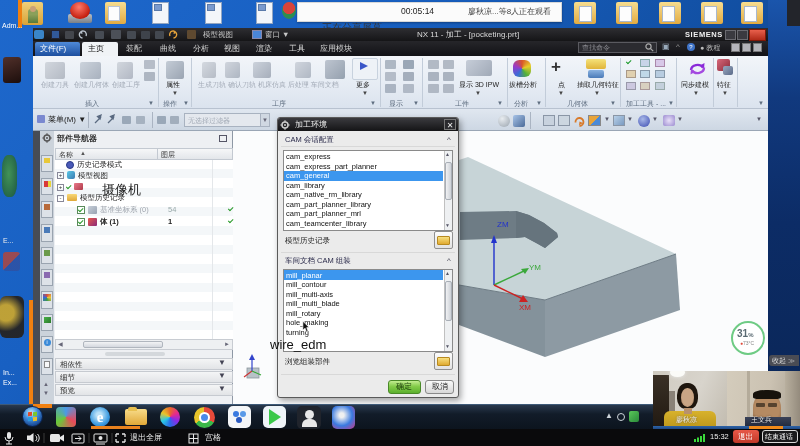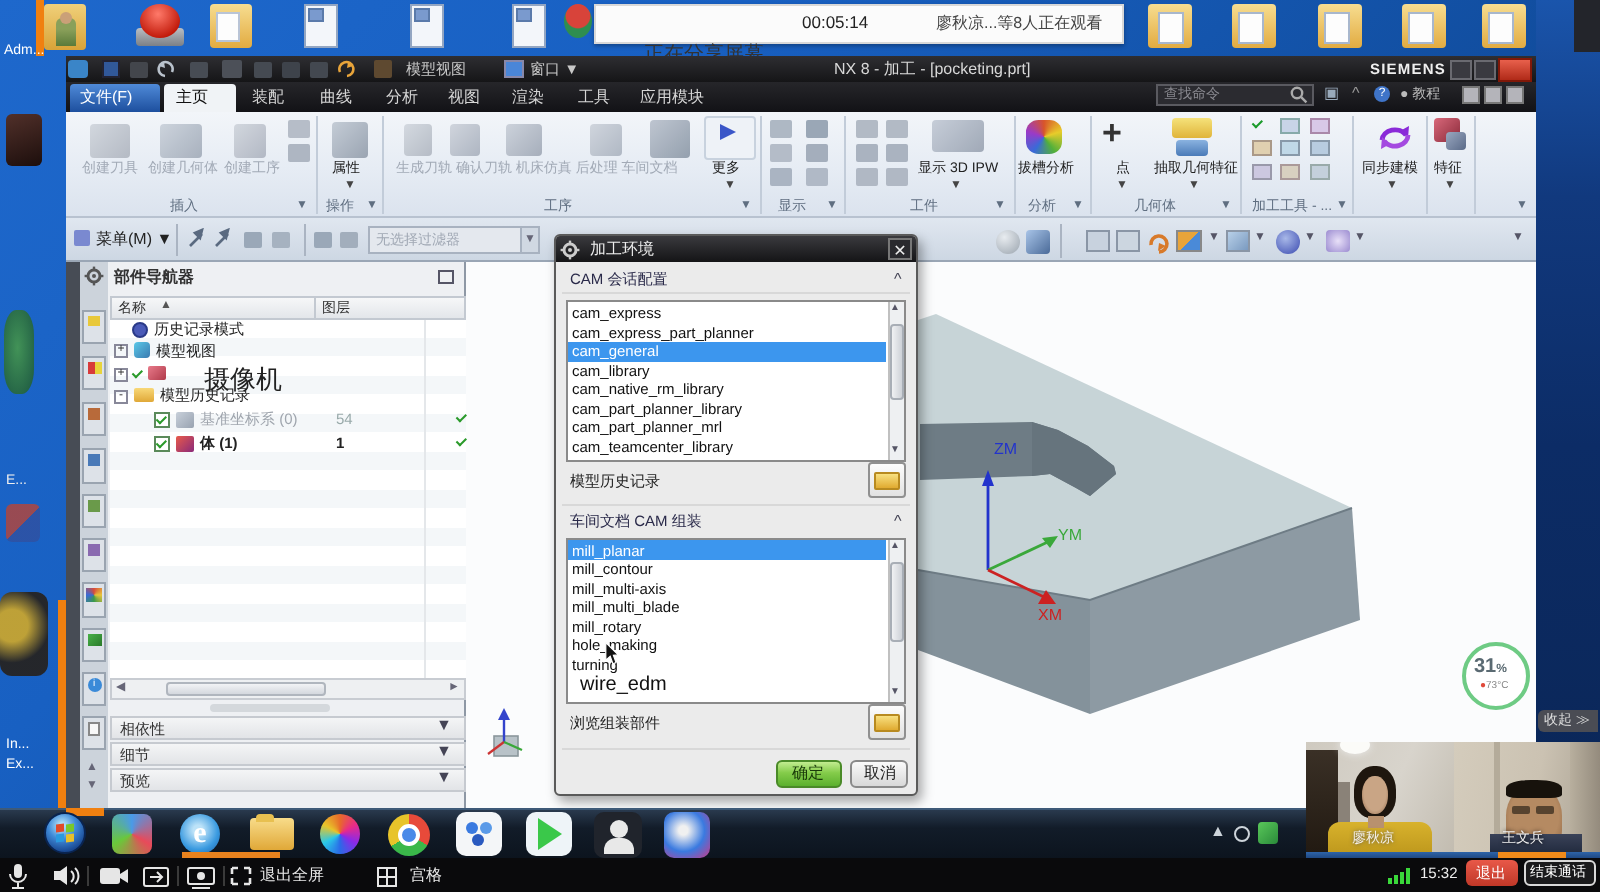--- a/index.html
+++ b/index.html
@@ -61,21 +61,21 @@
 
 <div class="a" style="left:282px;top:2px;width:14px;height:17px;border-radius:50%;background:radial-gradient(circle at 50% 35%,#d8433a 45%,#2e8e4f 50%)"></div>
 <div class="a" style="left:297px;top:2px;width:265px;height:20px;background:#fbfbfb;border:1px solid #d8d8d8;box-shadow:0 1px 2px rgba(0,0,0,.3)"></div>
 <div class="a tx" style="left:322px;top:23px;font-size:10px;color:#333">正在分享屏幕</div>
 <div class="a tx" style="left:401px;top:7px;font-size:8.5px;color:#222">00:05:14</div>
 <div class="a tx" style="left:468px;top:8px;font-size:8px;color:#444">廖秋凉...等8人正在观看</div>
 
 <div class="a" style="left:33px;top:28px;width:735px;height:376px;background:#e8eef6"></div>
 
 <div class="a" style="left:33px;top:28px;width:735px;height:13px;background:linear-gradient(180deg,#2e2e32,#151517)"></div>
-<div class="a tx" style="left:417px;top:31px;font-size:8px;color:#d8d8d8">NX 8 - 加工 - [pocketing.prt]</div>
+<div class="a tx" style="left:417px;top:31px;font-size:8px;color:#d8d8d8">NX 11 - 加工 - [pocketing.prt]</div>
 <div class="a tx" style="left:685px;top:31px;font-size:7.5px;font-weight:bold;letter-spacing:0.6px;color:#efefef">SIEMENS</div>
 <div class="a" style="left:725px;top:30px;width:11px;height:10px;background:#3a3a40;border:1px solid #6a6a70"></div>
 <div class="a" style="left:737px;top:30px;width:11px;height:10px;background:#3a3a40;border:1px solid #6a6a70"></div>
 <div class="a" style="left:749px;top:29px;width:17px;height:12px;background:linear-gradient(180deg,#e8604c,#b02a18);border:1px solid #801808"></div>
 <div id="qat">
 <div class="a" style="left:34px;top:30px;width:10px;height:9px;background:#3a85c8;border-radius:2px"></div>
 <div class="a" style="left:51px;top:30px;width:9px;height:9px;background:#31589a;border:1px solid #223"></div>
 <div class="a" style="left:65px;top:31px;width:9px;height:8px;background:#43464c;border-radius:1px"></div>
 <svg class="a" style="left:78px;top:30px" width="10" height="9">
       <path d="M8,6 A3.5,3.5 0 1 0 4.5,8" fill="none" stroke="#b9c2cc" stroke-width="1.3"></path>
@@ -476,21 +476,21 @@
 
 <div class="a" style="left:283px;top:269px;width:170px;height:83px;background:#fff;border:1px solid #8a8a8a"></div>
 <div class="a" style="left:284px;top:270px;width:159px;height:10px;background:#3c96ee"></div>
 <div class="a tx" style="left:286px;top:271.5px;font-size:7.5px;color:#fff">mill_planar</div>
 <div class="a tx" style="left:286px;top:281px;font-size:7.5px;color:#111">mill_contour</div>
 <div class="a tx" style="left:286px;top:290.5px;font-size:7.5px;color:#111">mill_multi-axis</div>
 <div class="a tx" style="left:286px;top:300px;font-size:7.5px;color:#111">mill_multi_blade</div>
 <div class="a tx" style="left:286px;top:309.5px;font-size:7.5px;color:#111">mill_rotary</div>
 <div class="a tx" style="left:286px;top:319px;font-size:7.5px;color:#111">hole_making</div>
 <div class="a tx" style="left:286px;top:328.5px;font-size:7.5px;color:#111">turning</div>
-<div class="a tx" style="left:290px;top:338px;font-size:10px;color:#111">wire_edm</div>
+<div class="a tx" style="left:270px;top:338px;font-size:13px;color:#111">wire_edm</div>
 
 <svg class="a" style="left:302px;top:321px" width="8" height="12" viewBox="0 0 9 13">
       <path d="M1,0 L1,10 L3.5,7.8 L5,12 L6.8,11.3 L5.3,7.2 L8,7 Z" fill="#111" stroke="#fff" stroke-width="0.7"></path>
     </svg>
 
 <div class="a" style="left:444px;top:270px;width:8px;height:81px;background:#eef0f2;border-left:1px solid #c0c0c0"></div>
 <div class="a tx" style="left:445px;top:271px;font-size:5px;color:#556">▲</div>
 <div class="a" style="left:445px;top:281px;width:7px;height:40px;background:linear-gradient(90deg,#f0f1f3,#cdd1d7);border:1px solid #a8aeb6;border-radius:2px"></div>
 <div class="a tx" style="left:445px;top:344px;font-size:5px;color:#556">▼</div>
 

